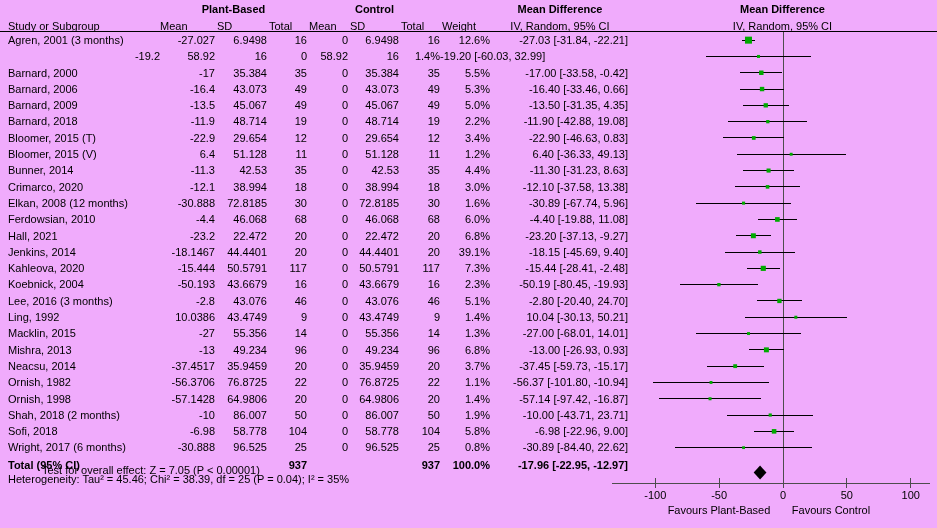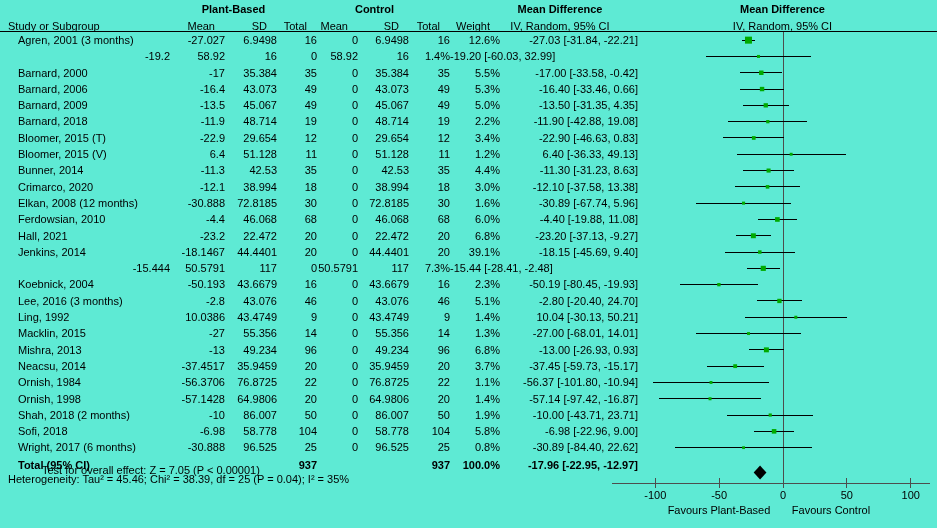--- a/index.html
+++ b/index.html
@@ -1,29 +1,29 @@
 <!DOCTYPE html>
 <html><head>
 <meta charset="utf-8">
 <style>
   html,body { margin:0; padding:0; background:#fff; }
   #app {
-    position:relative; width:937px; height:528px; background:#5eead4;
+    position:relative; width:937px; height:528px; background:#f0abfc;
     font-family:"Liberation Sans", sans-serif; font-size:11px; color:#000;
     overflow:hidden;
   }
   .abs { position:absolute; white-space:nowrap; }
   .ctr { text-align:center; }
-  .rgt { text-align:right; }
+  .rgt { }
   .sep { position:absolute; top:31px; left:0; width:937px; height:1px; background:#000; }
   #rows { position:absolute; top:32px; left:0; width:628px; }
   .row {
     display:grid;
     grid-template-columns:152px 55px 52px 40px 41px 51px 41px 50px 138px;
-    padding-left:8px; height:16.3px; line-height:16.3px;margin-left:10px;
+    padding-left:8px; height:16.3px; line-height:16.3px;
   }
   .cell { white-space:nowrap; }
   .num { text-align:right; }
   #total-row { position:absolute; top:457px; left:0; font-weight:bold; }
   #het-line  { position:absolute; top:471px; left:8px; height:16px; line-height:16px; }
   #test-line { position:absolute; top:462px; left:8px; height:16px; line-height:16px;margin-left:34px; }
   #plot { position:absolute; left:600px; top:0; }
   
   .h1 { top:3px; height:13px; line-height:13px; font-weight:bold; }
   
@@ -200,20 +200,21 @@
         <span class="cell num">-18.1467</span>
         <span class="cell num">44.4401</span>
         <span class="cell num">20</span>
         <span class="cell num">0</span>
         <span class="cell num">44.4401</span>
         <span class="cell num">20</span>
         <span class="cell num">39.1%</span>
         <span class="cell num">-18.15 [-45.69, 9.40]</span>
       </div>
       <div class="row">
+        <span class="cell">Kahleova, 2020</span>
         <span class="cell num">-15.444</span>
         <span class="cell num">50.5791</span>
         <span class="cell num">117</span>
         <span class="cell num">0</span>
         <span class="cell num">50.5791</span>
         <span class="cell num">117</span>
         <span class="cell num">7.3%</span>
         <span class="cell num">-15.44 [-28.41, -2.48]</span>
       </div>
       <div class="row">
@@ -276,21 +277,21 @@
         <span class="cell num">-37.4517</span>
         <span class="cell num">35.9459</span>
         <span class="cell num">20</span>
         <span class="cell num">0</span>
         <span class="cell num">35.9459</span>
         <span class="cell num">20</span>
         <span class="cell num">3.7%</span>
         <span class="cell num">-37.45 [-59.73, -15.17]</span>
       </div>
       <div class="row">
-        <span class="cell">Ornish, 1984</span>
+        <span class="cell">Ornish, 1982</span>
         <span class="cell num">-56.3706</span>
         <span class="cell num">76.8725</span>
         <span class="cell num">22</span>
         <span class="cell num">0</span>
         <span class="cell num">76.8725</span>
         <span class="cell num">22</span>
         <span class="cell num">1.1%</span>
         <span class="cell num">-56.37 [-101.80, -10.94]</span>
       </div>
       <div class="row">

